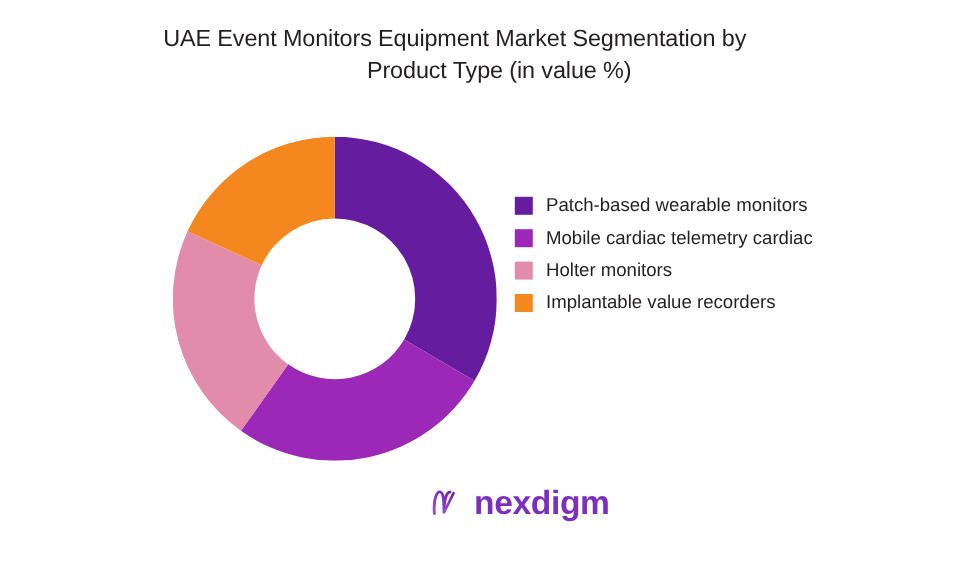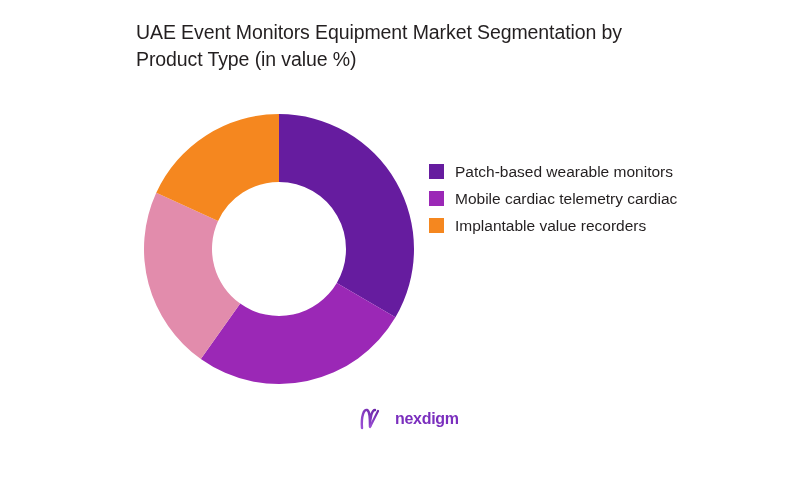--- a/index.html
+++ b/index.html
@@ -82,35 +82,35 @@
     display: flex;
     align-items: center;
   }
   #logo-mark {
     width: 30px;
     height: 28px;
     display: block;
     margin-right: 7px;
   }
   #logo-text {
-    font-size: 16px;
+    font-size: 28px;
     line-height: 24px;
     color: #7b2fbe;
     font-weight: 700;
     letter-spacing: -0.3px;
   }
 </style>
 </head>
 <body>
 
 <div id="canvas">
 
   <div id="chart-title">
     <span style="display: block;">UAE Event Monitors Equipment Market Segmentation by</span>
-    <span style="display: block;">Product Type (in value %)</span>
+    <span style="display: block; text-align: center;">Product Type (in value %)</span>
   </div>
 
   <div id="donut-wrap">
     <svg id="donut-svg" viewBox="0 0 270 270">
       <g id="donut-slices">
           <path d="M 135 0 A 135 135 0 0 1 251.43934534297978 203.31455815635712 L 192.78841583688626 168.90426219611797 A 67 67 0 0 0 135 68 Z" fill="#661C9F"></path>
           <path d="M 251.43934534297978 203.31455815635712 A 135 135 0 0 1 56.79704173373834 245.04225242335482 L 96.18816145304051 189.61356231381313 A 67 67 0 0 0 192.78841583688626 168.90426219611797 Z" fill="#9B28B6"></path>
           <path d="M 56.79704173373834 245.04225242335482 A 135 135 0 0 1 12.25312527864574 78.80209304484586 L 74.08118069384639 107.10918691855314 A 67 67 0 0 0 96.18816145304051 189.61356231381313 Z" fill="#E28CAC"></path>
           <path d="M 12.25312527864574 78.80209304484586 A 135 135 0 0 1 134.99999999999997 0 L 135 68 A 67 67 0 0 0 74.08118069384639 107.10918691855314 Z" fill="#F5871F"></path>
         </g>
@@ -122,20 +122,24 @@
     <div class="legend-item">
       <span class="legend-swatch" style="background: rgb(102, 28, 159);"></span>
       <span class="legend-label">Patch-based wearable monitors</span>
     </div>
 
     <div class="legend-item">
       <span class="legend-swatch" style="background: rgb(155, 40, 182);"></span>
       <span class="legend-label">Mobile cardiac telemetry cardiac</span>
     </div>
 
+    <div class="legend-item">
+      <span class="legend-swatch" style="background: rgb(226, 140, 172);"></span>
+      <span class="legend-label">Holter monitors</span>
+    </div>
 
     <div class="legend-item">
       <span class="legend-swatch" style="background: rgb(245, 135, 31);"></span>
       <span class="legend-label">Implantable value recorders</span>
     </div>
 
   </div>
 
   <div id="logo">
     <svg id="logo-mark" viewBox="0 0 30 28">

